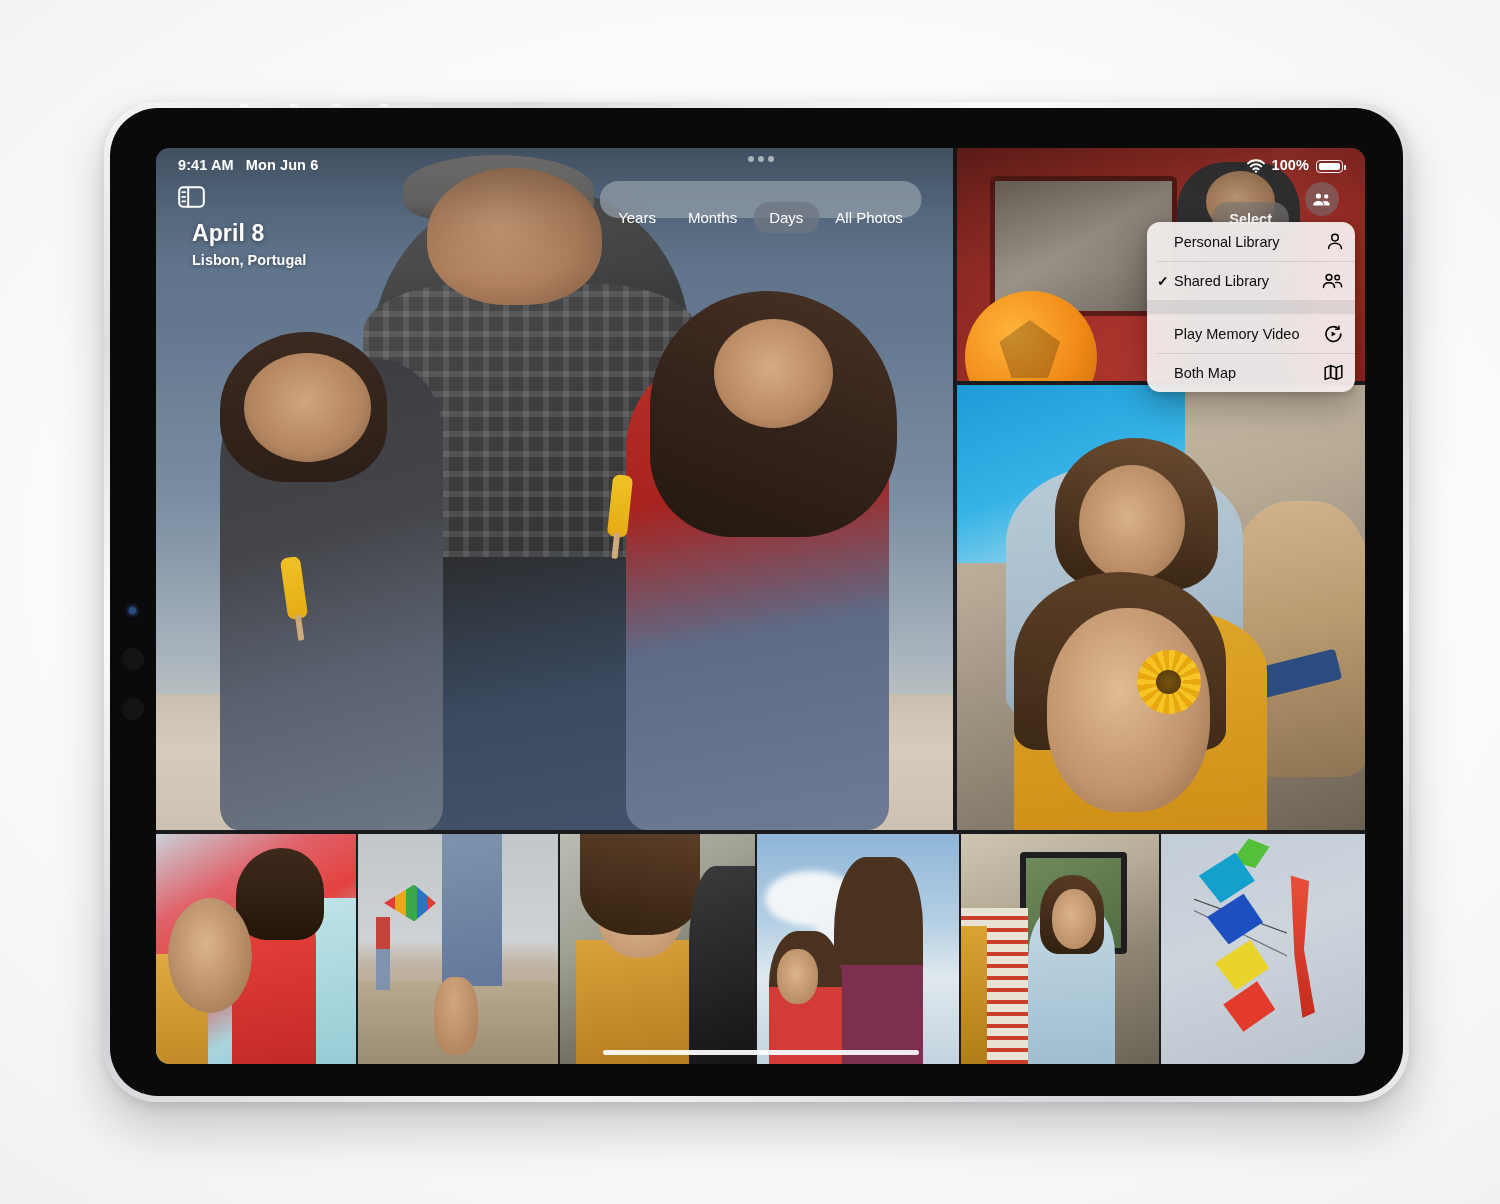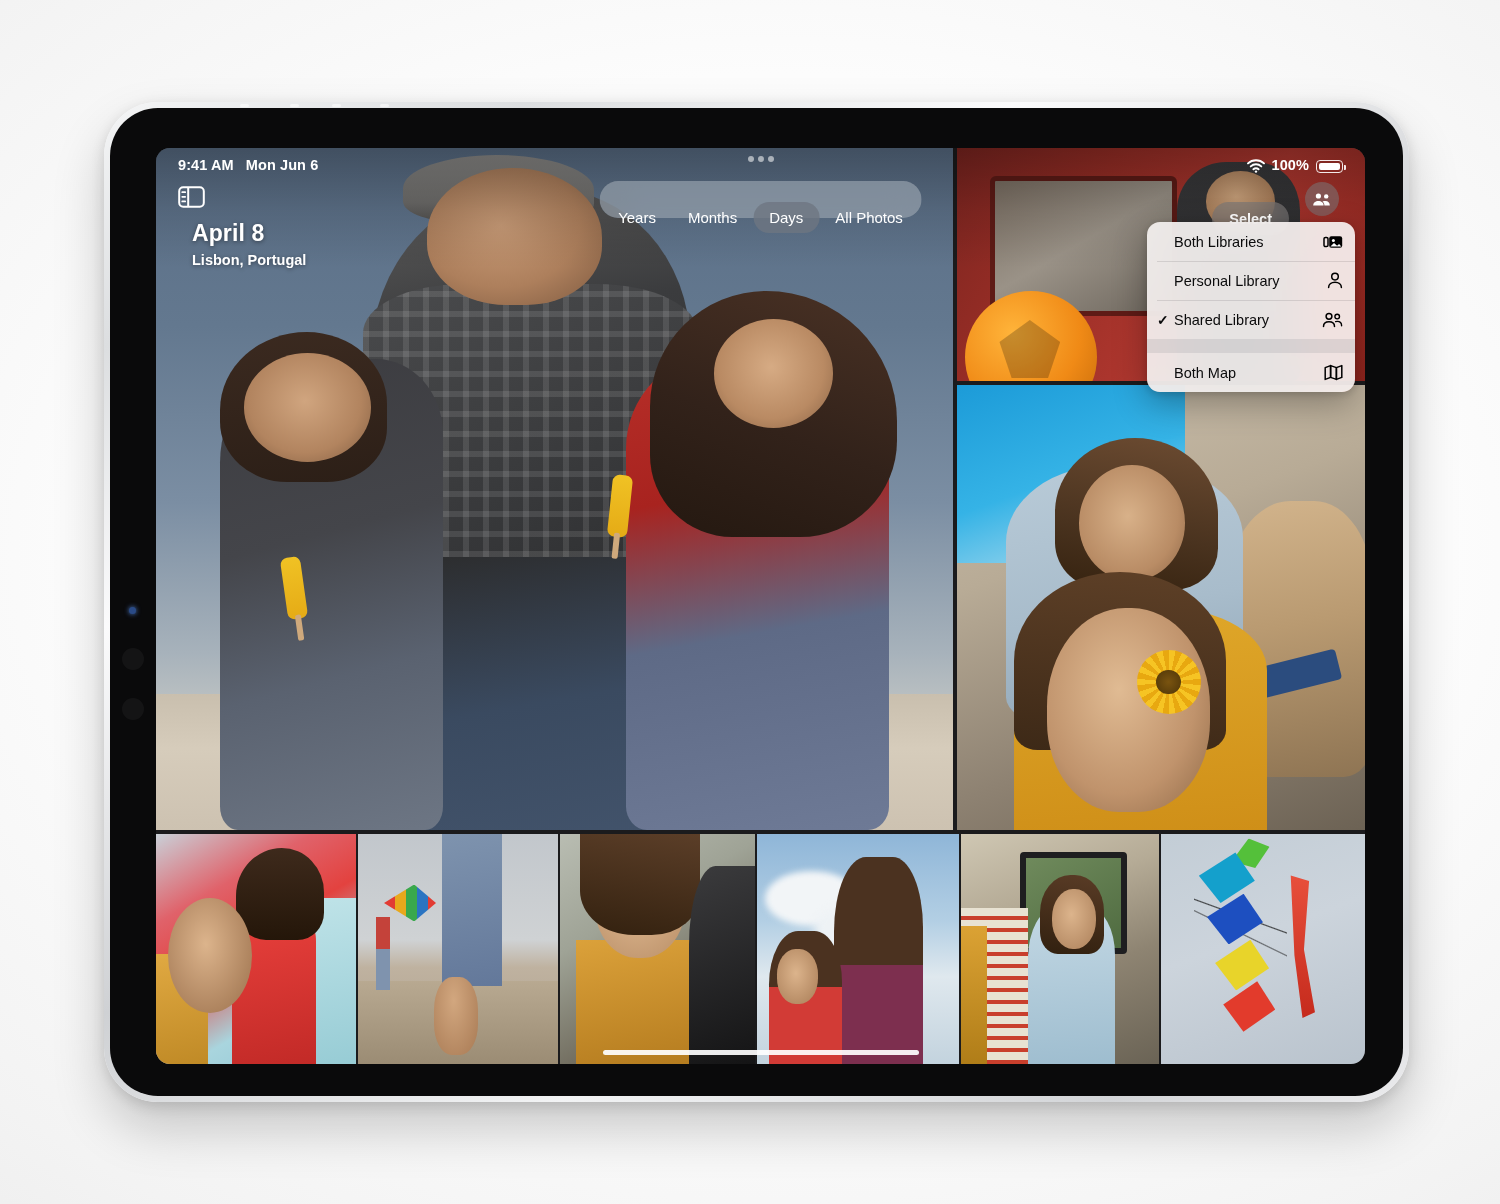--- a/index.html
+++ b/index.html
@@ -597,32 +597,20 @@
           <svg width="20" height="15" viewBox="0 0 20 15" fill="#fff">
             <circle cx="6.4" cy="4" r="2.6"></circle>
             <circle cx="14.2" cy="4.4" r="2.2"></circle>
             <path d="M1.2 13.6c0-2.8 2.3-4.5 5.2-4.5s5.2 1.7 5.2 4.5z"></path>
             <path d="M12.4 13.6c0-1.9-.7-3.3-1.9-4.2.9-.4 2-.5 3-.5 2.5 0 4.3 1.5 4.3 4.7z"></path>
           </svg>
         </div>
 
         <div id="menu">
 
-          <div class="menu-item">
-            <span class="check"></span>
-            <span class="mlabel">Both Libraries</span>
-            <span class="micon">
-              <svg width="20" height="16" viewBox="0 0 20 16" fill="none">
-                <rect x="1" y="3.4" width="4" height="9.2" rx="1.4" stroke="#000" stroke-width="1.5"></rect>
-                <rect x="6.2" y="2.2" width="13" height="11.6" rx="2.2" fill="#000"></rect>
-                <circle cx="10.4" cy="6.4" r="1.5" fill="#fff"></circle>
-                <path d="M7.4 12.4l3.6-3.4 3.1 2.8 2-1.8 2.2 2.4z" fill="#fff"></path>
-              </svg>
-            </span>
-          </div>
 
           <div class="menu-item">
             <span class="check"></span>
             <span class="mlabel">Personal Library</span>
             <span class="micon">
               <svg width="16" height="17" viewBox="0 0 16 17" fill="none">
                 <circle cx="8" cy="4.6" r="3.3" stroke="#000" stroke-width="1.5"></circle>
                 <path d="M1.6 15.6c0-3.5 2.9-5.4 6.4-5.4s6.4 1.9 6.4 5.4" stroke="#000" stroke-width="1.5" stroke-linecap="round"></path>
               </svg>
             </span>
@@ -639,20 +627,31 @@
                 <path d="M13.6 9.6c.5-.1 1.1-.2 1.7-.2 2.6 0 4.3 1.5 4.3 4.3" stroke="#000" stroke-width="1.4" stroke-linecap="round"></path>
               </svg>
             </span>
           </div>
 
           <div class="menu-sep"></div>
 
 
           <div class="menu-sep"></div>
 
+          <div class="menu-item">
+            <span class="check"></span>
+            <span class="mlabel">Play Memory Video</span>
+            <span class="micon">
+              <svg width="19" height="18" viewBox="0 0 19 18" fill="none">
+                <path d="M16.8 9a7.4 7.4 0 1 1-2.3-5.3" stroke="#000" stroke-width="1.6" stroke-linecap="round"></path>
+                <path d="M14.9 1.2v3.1h-3.2" stroke="#000" stroke-width="1.6" stroke-linecap="round" stroke-linejoin="round"></path>
+                <path d="M7.6 6.4l4.3 2.6-4.3 2.6z" fill="#000"></path>
+              </svg>
+            </span>
+          </div>
 
           <div class="menu-item">
             <span class="check"></span>
             <span class="mlabel">Both Map</span>
             <span class="micon">
               <svg width="19" height="17" viewBox="0 0 19 17" fill="none">
                 <path d="M1.2 3.6L6.6 1.6v11.8L1.2 15.4z" stroke="#000" stroke-width="1.5" stroke-linejoin="round"></path>
                 <path d="M6.6 1.6l5.8 2v11.8l-5.8-2z" stroke="#000" stroke-width="1.5" stroke-linejoin="round"></path>
                 <path d="M12.4 3.6l5.4-2v11.8l-5.4 2z" stroke="#000" stroke-width="1.5" stroke-linejoin="round"></path>
               </svg>

